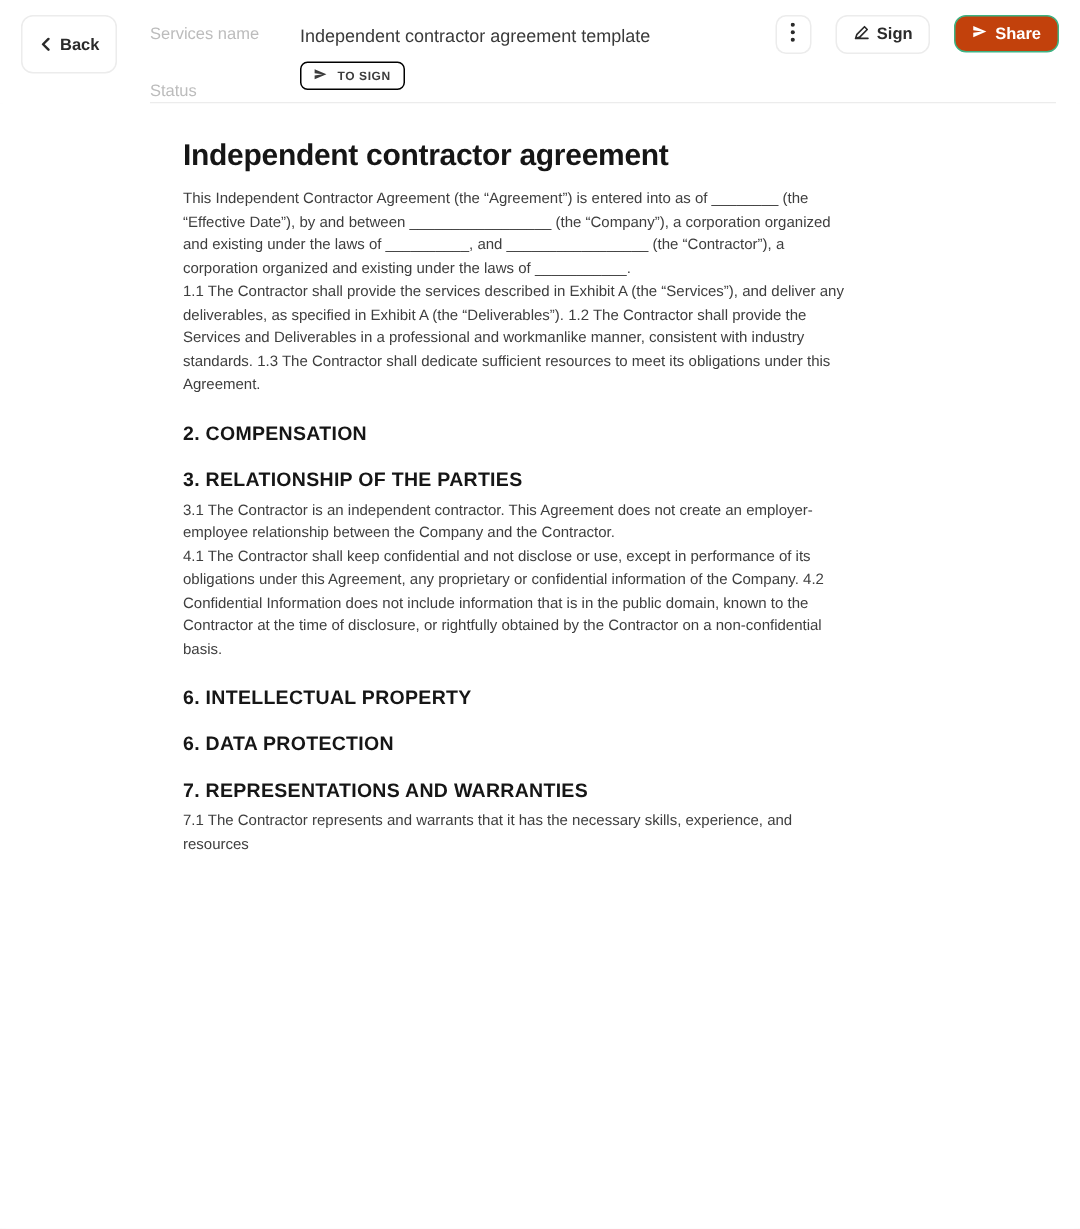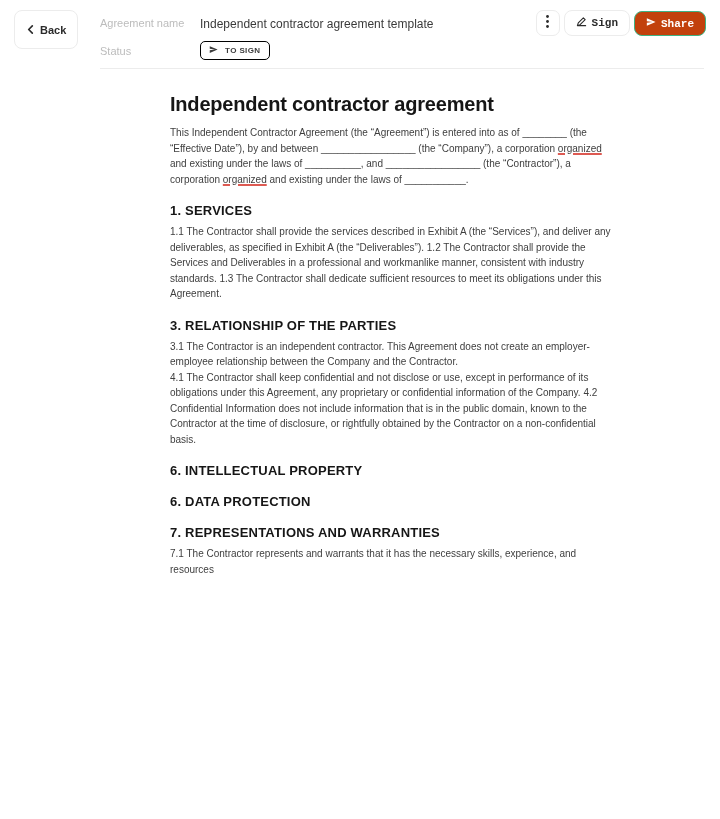--- a/index.html
+++ b/index.html
@@ -21,33 +21,33 @@
     display:inline-flex; align-items:center; gap:5px;
     height:39px; padding:0 11px;
     background:#fff; border:1px solid #ececec; border-radius:8px;
     font-size:11px; font-weight:700; color:#2b2b2b; cursor:pointer;
     font-family:inherit;
   }
   .back-btn svg { display:block; }
 
   .meta-label { position:absolute; left:100px; font-size:11px; color:#bcbcbc; }
   .meta-label.row1 { top:17px; }
-  .meta-label.row2 { top:45px; }
+  .meta-label.row2 { top:55px; }
   .contract-title { position:absolute; left:200px; top:17px; font-size:12px; color:#3a3a3a; font-weight:500; }
 
   .status-badge {
     position:absolute; left:200px; top:41px;
     display:inline-flex; align-items:center; gap:7px;
     height:19px; padding:0 8px;
     background:#fff; border:1px solid #000000; border-radius:5px;
     font-size:8px; font-weight:700; letter-spacing:0.4px; color:#3c3c3c;
     cursor:pointer;
   }
 
-  .actions { position:absolute; right:14px; top:10px; display:flex; align-items:flex-end; gap:4px;font-family:Liberation Mono, monospace; }
+  .actions { position:absolute; right:14px; top:10px; display:flex; align-items:flex-start; gap:16px; }
   .icon-btn {
     width:24px; height:26px; display:flex; align-items:center; justify-content:center;
     background:#fff; border:1px solid #ececec; border-radius:7px; cursor:pointer;
     color:#2b2b2b; font-size:12px; font-weight:700; font-family:inherit;
   }
   .sign-btn {
     display:inline-flex; align-items:center; gap:5px;
     height:26px; padding:0 11px;
     background:#fff; border:1px solid #ececec; border-radius:8px;
     font-size:11px; font-weight:700; color:#2b2b2b; cursor:pointer;
@@ -55,30 +55,29 @@
   }
   .share-btn {
     display:inline-flex; align-items:center; gap:5px;
     height:25px; padding:0 11px;
     background:#c2410c; border:1px solid #3eb283; border-radius:8px;
     font-size:11px; font-weight:700; color:#ffffff; cursor:pointer;
     font-family:inherit;
   }
 
   
-  .doc-area { position:absolute; top:69px; left:0; right:0; bottom:0; background:#fff; overflow:hidden;padding-left:48px; }
+  .doc-area { position:absolute; top:69px; left:0; right:0; bottom:0; background:#fff; overflow:hidden; }
   .page { margin:24px 0 0 122px; width:446px; }
 
   .doc-title { font-size:20px; font-weight:700; color:#161616; letter-spacing:-0.2px; margin:0 0 9px; }
 
   .para { font-size:10px; line-height:15.5px; color:#3e3e3e; }
   .section-heading { font-size:13px; font-weight:700; color:#161616; letter-spacing:0.2px; margin:16px 0 6px; }
 
   .misspelled {
-    text-decoration:underline;
     text-decoration-color:#dd5a52;
     text-decoration-thickness:1.5px;
   }
 
   .fade-overlay {
     position:absolute; left:0; right:0; bottom:0; height:92px;
     background:linear-gradient(to bottom, rgba(255,255,255,0) 0%, rgba(255,255,255,0.88) 45%, #ffffff 80%);
     pointer-events:none;
   }
 </style>
@@ -89,21 +88,21 @@
 
   <button class="back-btn">
     <span>
       <svg width="9" height="9" viewBox="0 0 10 10">
           <polyline points="7,1 3,5 7,9" fill="none" stroke="#2b2b2b" stroke-width="1.8" stroke-linecap="round" stroke-linejoin="round"></polyline>
         </svg>
     </span>
     <span>Back</span>
   </button>
 
-  <span class="meta-label row1">Agreement name</span>
+  <span class="meta-label row1">Services name</span>
   <span class="contract-title">Independent contractor agreement template</span>
 
   <span class="meta-label row2">Status</span>
   <span class="status-badge">
     <span>
       <svg width="9" height="9" viewBox="0 0 24 24">
           <path d="M2 21 L23 12 L2 3 L2 10 L16 12 L2 14 Z" fill="#3c3c3c"></path>
         </svg>
     </span>
     <span>TO SIGN</span>
@@ -140,23 +139,23 @@
   <div class="divider"></div>
 </header>
 
 <main class="doc-area">
   <article class="page">
 
     <h1 class="doc-title">Independent contractor agreement</h1>
 
     <p class="para"><span>This Independent Contractor Agreement (the “Agreement”) is entered into as of ________ (the “Effective Date”), by and between _________________ (the “Company”), a corporation </span><span class="misspelled">organized</span><span> and existing under the laws of __________, and _________________ (the “Contractor”), a corporation </span><span class="misspelled">organized</span><span> and existing under the laws of ___________.</span></p>
 
-    <h2 class="section-heading">1. SERVICES</h2>
     <p class="para">1.1 The Contractor shall provide the services described in Exhibit A (the “Services”), and deliver any deliverables, as specified in Exhibit A (the “Deliverables”). 1.2 The Contractor shall provide the Services and Deliverables in a professional and workmanlike manner, consistent with industry standards. 1.3 The Contractor shall dedicate sufficient resources to meet its obligations under this Agreement.</p>
 
+    <h2 class="section-heading">2. COMPENSATION</h2>
 
     <h2 class="section-heading">3. RELATIONSHIP OF THE PARTIES</h2>
     <p class="para">3.1 The Contractor is an independent contractor. This Agreement does not create an employer-employee relationship between the Company and the Contractor.</p>
 
     <p class="para">4.1 The Contractor shall keep confidential and not disclose or use, except in performance of its obligations under this Agreement, any proprietary or confidential information of the Company. 4.2 Confidential Information does not include information that is in the public domain, known to the Contractor at the time of disclosure, or rightfully obtained by the Contractor on a non-confidential basis.</p>
 
     <h2 class="section-heading">6. INTELLECTUAL PROPERTY</h2>
 
     <h2 class="section-heading">6. DATA PROTECTION</h2>
 

